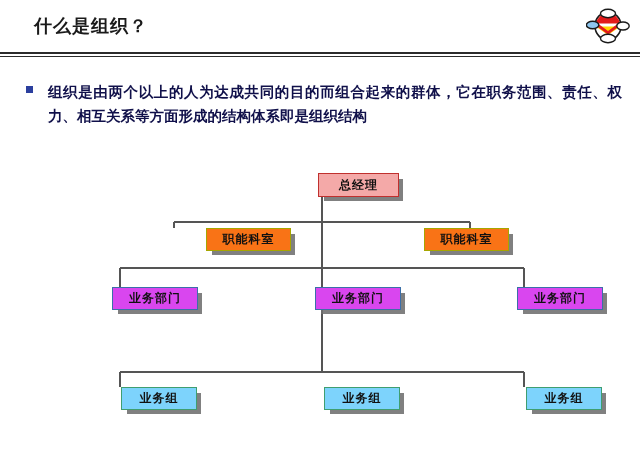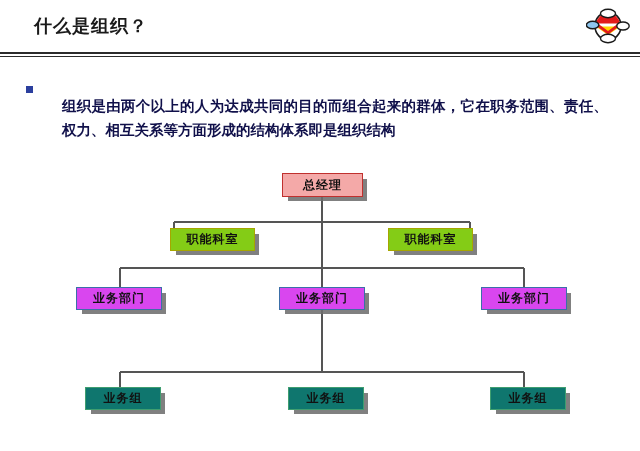--- a/index.html
+++ b/index.html
@@ -61,21 +61,21 @@
   }
   .bullet-sq {
     position: absolute;
     left: 2px;
     top: 8px;
     width: 7px;
     height: 7px;
     background: #2b3f9e;
   }
   .body-text {
-    margin: 16px;
+    margin: 2px;
     padding-left: 22px;
     font-size: 14.5px;
     line-height: 24px;
     color: #10104a;
     font-weight: 700;
     font-family: "DejaVu Serif", "Liberation Serif", serif;
     text-align: justify;
   }
 
   
@@ -99,35 +99,36 @@
     display: flex;
     align-items: center;
     justify-content: center;
     font-size: 12px;
     font-weight: 700;
     color: #111111;
     font-family: "DejaVu Serif", "Liberation Serif", serif;
     letter-spacing: 1px;
     white-space: nowrap;
     box-shadow: 5px 5px 0 -1px rgba(110,110,110,0.88);
+    margin-left: 36px;
   }
   .node.level-ceo {
     background: #f4a9a8;
     border: 1.5px solid #c0302e;
   }
   .node.level-func {
-    background: #84cc16;
+    background: #f97316;
     border: 1.5px solid #a6a600;
   }
   .node.level-dept {
     background: #d946ef;
     border: 1.5px solid #3b6fa8;
   }
   .node.level-team {
-    background: #0f766e;
+    background: #7dd3fc;
     border: 1.5px solid #3f9e70;
   }
 </style>
 </head>
 <body>
 
 <div class="slide">
 
   <div class="slide-title">什么是组织？</div>
   <div class="title-rule"></div>

